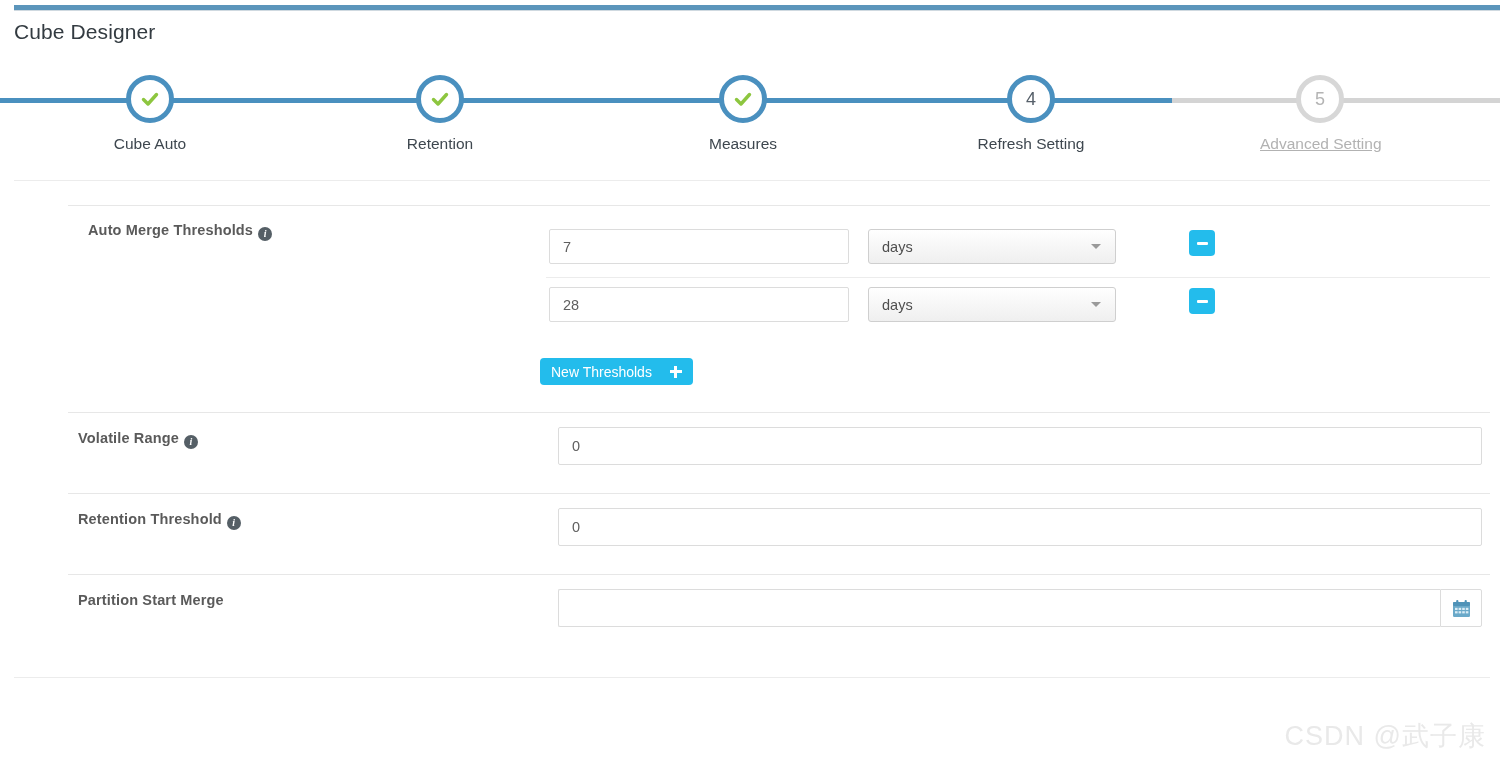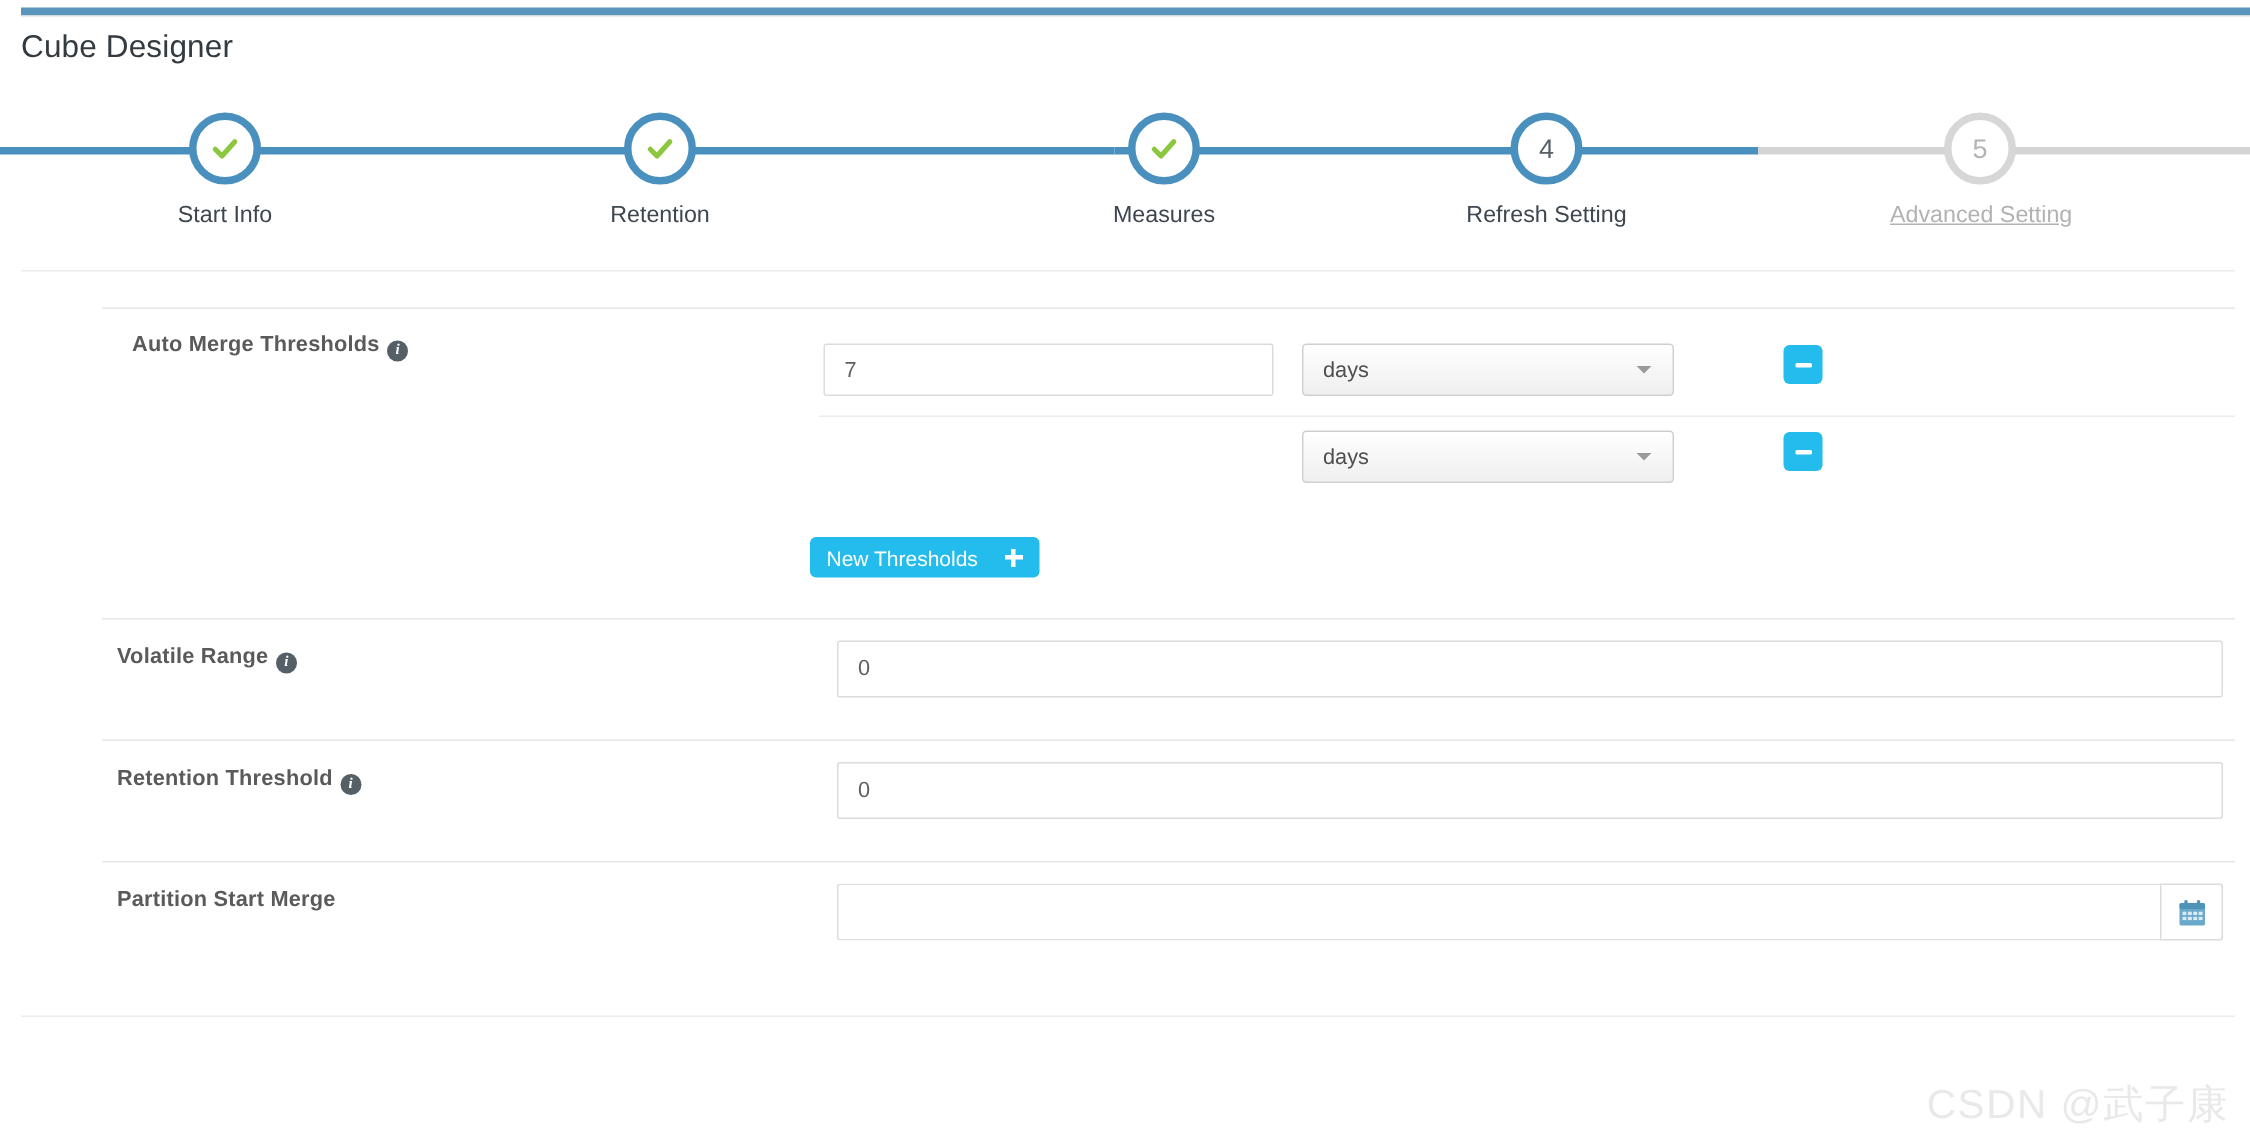--- a/index.html
+++ b/index.html
@@ -286,33 +286,33 @@
     <div class="step-track done" style="left:1031px;width:141px;"></div>
     <div class="step-track todo" style="left:1172px;width:148px;"></div>
     <div class="step-track todo" style="left:1320px;width:180px;"></div>
 
     <div class="step" style="left:150px;">
       <div class="step-circle done">
         <svg class="check-icon" width="22" height="22" viewBox="0 0 22 22">
           <path d="M4.5 11.5 L9 16 L17.5 6.5" stroke="#8dc63f" stroke-width="3.4" fill="none" stroke-linecap="round" stroke-linejoin="round"></path>
         </svg>
       </div>
-      <div class="step-label">Start Info</div>
+      <div class="step-label">Cube Auto</div>
     </div>
 
     <div class="step" style="left:440px;">
       <div class="step-circle done">
         <svg class="check-icon" width="22" height="22" viewBox="0 0 22 22">
           <path d="M4.5 11.5 L9 16 L17.5 6.5" stroke="#8dc63f" stroke-width="3.4" fill="none" stroke-linecap="round" stroke-linejoin="round"></path>
         </svg>
       </div>
       <div class="step-label">Retention</div>
     </div>
 
-    <div class="step" style="left:776px;text-align:center;">
+    <div class="step" style="left:743px;text-align:center;">
       <div class="step-circle done">
         <svg class="check-icon" width="22" height="22" viewBox="0 0 22 22">
           <path d="M4.5 11.5 L9 16 L17.5 6.5" stroke="#8dc63f" stroke-width="3.4" fill="none" stroke-linecap="round" stroke-linejoin="round"></path>
         </svg>
       </div>
       <div class="step-label">Measures</div>
     </div>
 
     <div class="step" style="left:1031px;">
       <div class="step-circle active">
@@ -343,20 +343,21 @@
 
   <input class="txt-input" style="left: 549px; top: 229px; width: 300px; height: 35px;" value="7">
   <div class="unit-select" style="left:868px; top:229px; width:248px; height:35px;">
     <span>days</span>
     <span class="caret"></span>
   </div>
   <button class="minus-btn" style="left:1189px; top:230px;">
     <span class="bar"></span>
   </button>
 
+  <input class="txt-input" style="left: 549px; top: 287px; width: 300px; height: 35px;" value="28">
   <div class="unit-select" style="left:868px; top:287px; width:248px; height:35px;">
     <span>days</span>
     <span class="caret"></span>
   </div>
   <button class="minus-btn" style="left:1189px; top:288px;">
     <span class="bar"></span>
   </button>
 
   <button class="new-thresholds-btn" style="left:540px; top:358px;">
     <span>New Thresholds</span>

